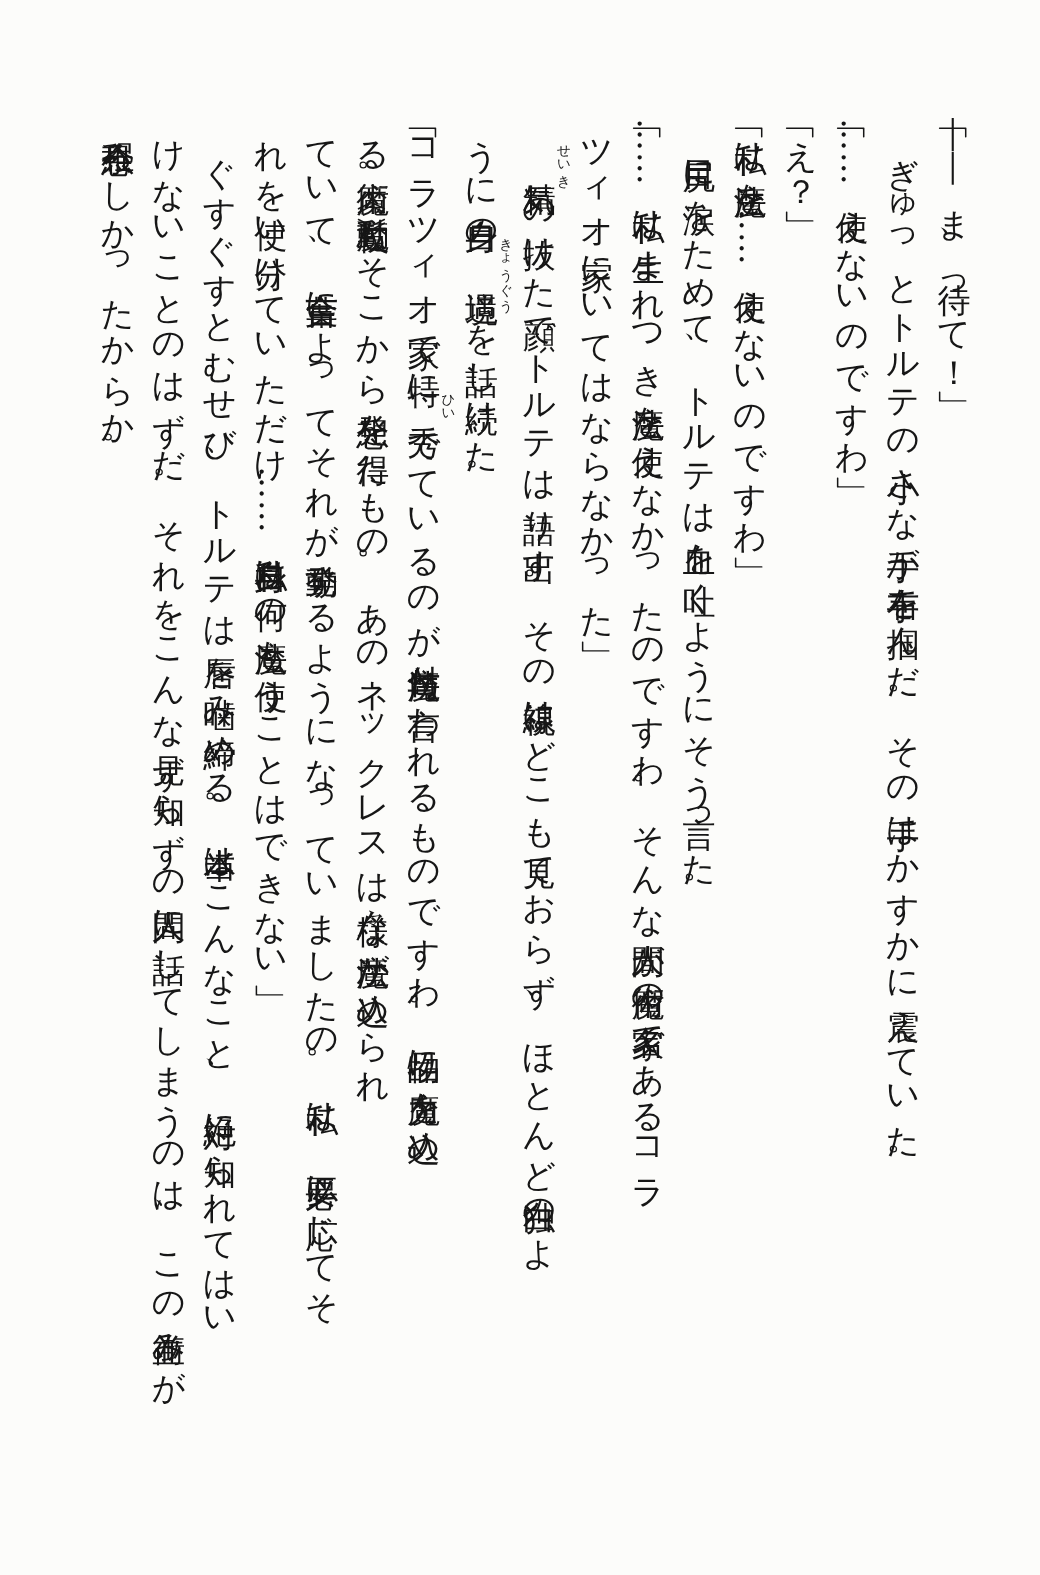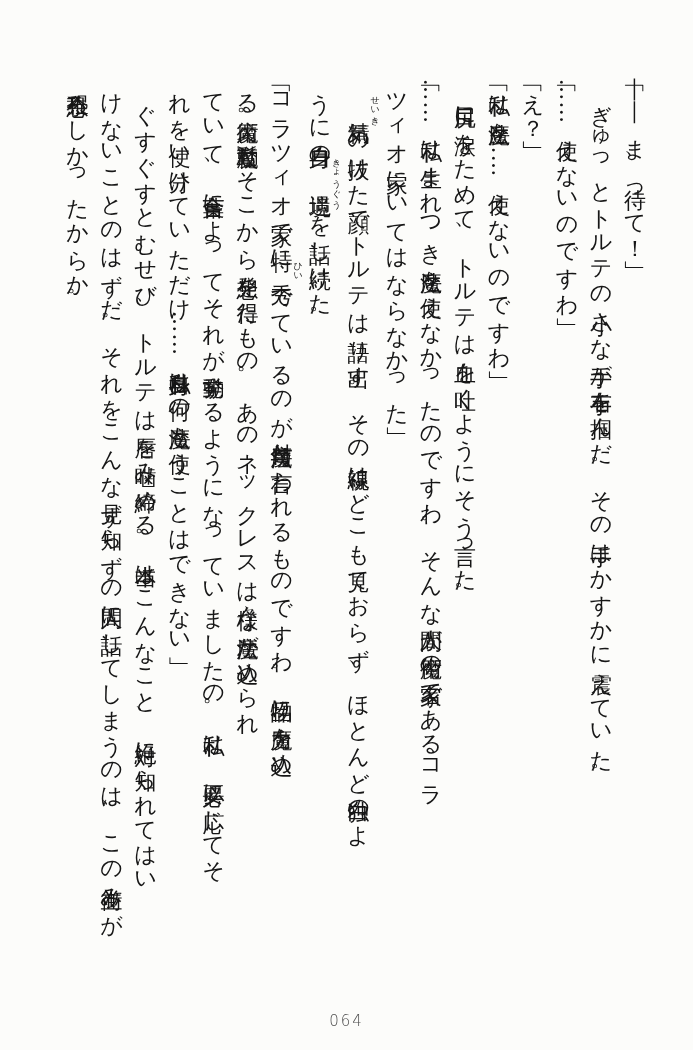--- a/index.html
+++ b/index.html
@@ -70,16 +70,13 @@
       <p class="line indent"><ruby>精気<rt>せいき</rt></ruby>の抜けた顔でトルテは語り出す。その視線はどこも見ておらず、ほとんど独白のよ</p>
       <p class="line">うに自身の<ruby>境遇<rt>きょうぐう</rt></ruby>を話し続けた。</p>
       <p class="line">「コラツィオ家で特に<ruby>秀<rt>ひい</rt></ruby>でているのが付与魔法と言われるものですわ。物品に魔力を込め</p>
       <p class="line">る魔術。《魔動杖》もそこから発想を得たもの。あのネックレスは様々な魔法が込められ</p>
       <p class="line">ていて、合言葉によってそれが発動するようになっていましたの。私は、必要に応じてそ</p>
       <p class="line">れを使い分けていただけ……私自身は何の魔法も使うことはできない」</p>
       <p class="line indent">ぐすぐすとむせび、トルテは唇を噛み締める。本当はこんなこと、絶対に知られてはい</p>
       <p class="line">けないことのはずだ。それをこんな見ず知らずの人間に話してしまうのは、この街並みが</p>
       <p class="line">余程恐ろしかったからか。</p>
     </main>
-  <footer class="folio">
-    <span>064</span>
-  </footer>
 </div>
 
 </body></html>

